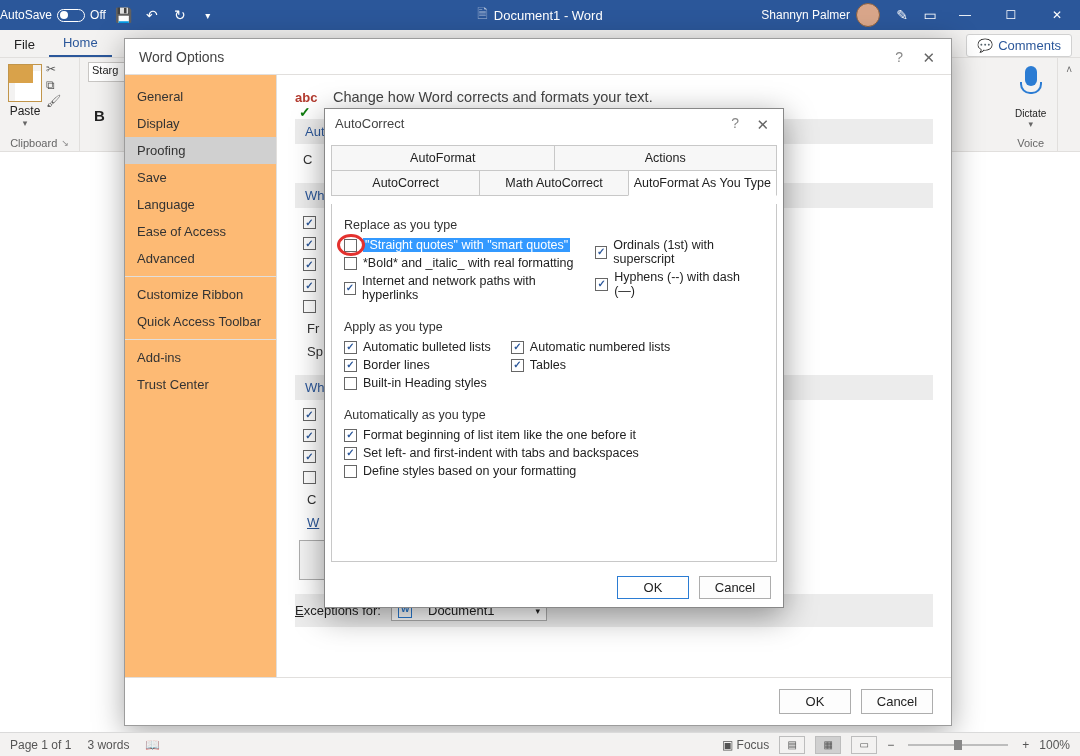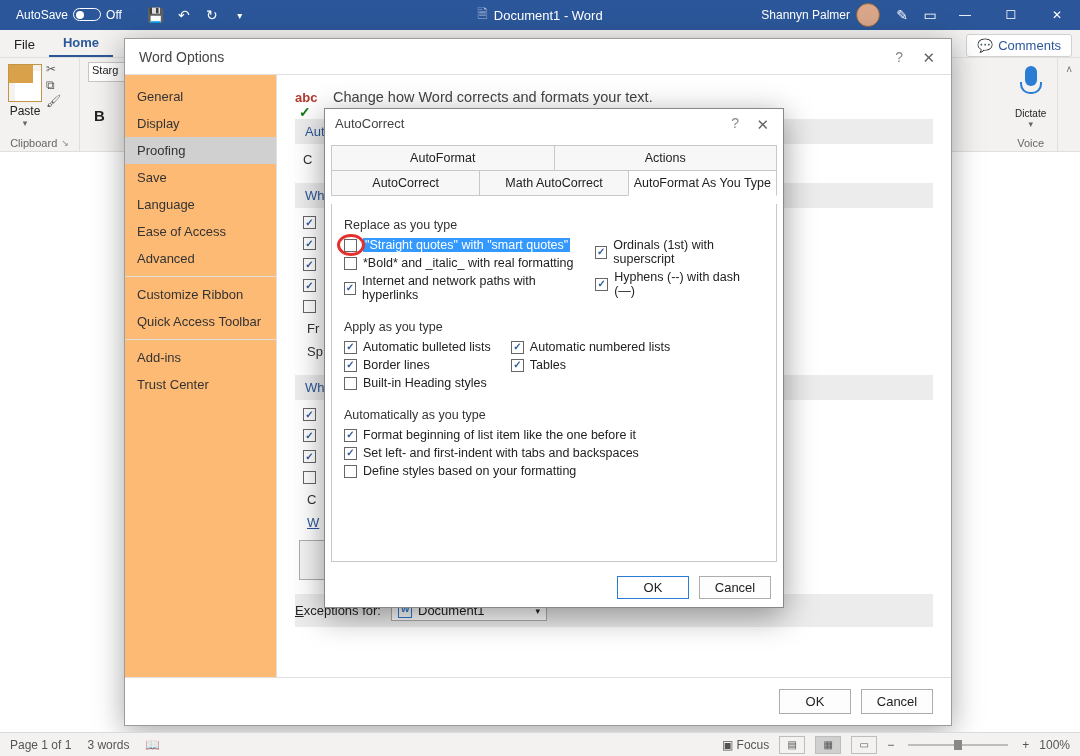--- a/index.html
+++ b/index.html
@@ -1,34 +1,34 @@
 <!DOCTYPE html>
 <html><head>
 <meta charset="utf-8">
 <style>
   * { box-sizing: border-box; margin: 0; padding: 0; font-family: "Segoe UI", sans-serif; }
   body { width: 1080px; height: 756px; background: #fff; overflow: hidden; position: relative; font-size: 13px; color: #222; }
 
   
   .titlebar { height: 30px; background: #2b579a; color: #fff; display: flex; align-items: center; position: relative; font-size: 12px; }
-  .titlebar .autos { display: flex; gap: 5px; padding: 0 16px; }
+  .titlebar .autos { display: flex; align-items: center; gap: 5px; padding: 0 0; }
   .toggle { width: 28px; height: 13px; border: 1px solid #fff; border-radius: 7px; position: relative; }
   .toggle::after { content:""; position:absolute; width:8px; height:8px; border-radius:50%; background:#fff; left:2px; top:1.5px;}
   .tb-icons { display:flex; gap:8px; margin-left:8px; align-items:center;}
   .tb-icon { width:20px; height:20px; display:flex; align-items:center; justify-content:center; color:#fff; font-size:14px;}
   .doc-title { position:absolute; left:50%; transform:translateX(-50%); font-weight:400; font-size:13px; display:flex; align-items:center; gap:6px;}
   .user { position:absolute; right:200px; display:flex; align-items:center; gap:6px; font-size:12px;}
   .avatar { width:24px; height:24px; border-radius:50%; background:#d9a68a; border:1px solid #8a6040; }
   .win-btns { position:absolute; right:0; display:flex;}
   .win-btn { width:46px; height:30px; display:flex; align-items:center; justify-content:center; color:#fff;}
 
   
   .ribbon-tabs { height:28px; background:#f3f2f1; display:flex; align-items:flex-end; border-bottom:1px solid #e1dfdd; }
   .tab { padding:5px 14px; font-size:13px; cursor:pointer;}
-  .tab.active { border-bottom:2.5px solid #2b579a; color:#2b579a; font-weight:700;}
+  .tab.active { border-bottom:2.5px solid #2b579a; color:#2b579a; font-weight:400;}
   .comments-btn { margin-left:auto; margin-right:8px; background:#fff; border:1px solid #d1d1d1; border-radius:3px; padding:3px 10px; color:#2b579a; display:flex; align-items:center; gap:5px; font-size:13px;}
 
   
   .ribbon-body { height:94px; background:#f3f2f1; border-bottom:1px solid #e1dfdd; display:flex; position:relative;}
   .rgroup { border-right:1px solid #e1dfdd; padding:4px 8px 2px 8px; position:relative; display:flex; flex-direction:column; justify-content:space-between;}
   .rgroup-label { font-size:11px; color:#666; text-align:center; display:flex; align-items:center; justify-content:center; gap:4px;}
   .dlauncher { font-size:9px; color:#888;}
   .paste-ico { width:34px; height:38px; background:linear-gradient(#d9a24a,#d9a24a) 0 0/24px 18px no-repeat, linear-gradient(#fff,#fff) 6px 6px/26px 30px no-repeat; border:1px solid #c1954a; position:relative; margin:2px auto;}
   .dictate-ico { width:20px; height:32px; margin:4px auto 0; position:relative;}
   .mic { width:12px; height:20px; background:#2b7cd3; border-radius:6px; margin:0 auto; position:relative;}
@@ -55,21 +55,21 @@
   .wo-head-txt { color:#444; font-size:14.5px;}
   .sect-hd { background:#ececec; padding:5px 10px; font-weight:400; color:#2b579a; font-size:13px; margin-bottom:6px;}
   .cbrow { display:flex; align-items:center; gap:6px; padding:2px 4px; font-size:13px; color:#333;}
   .cb { width:13px; height:13px; border:1px solid #666; display:inline-flex; align-items:center; justify-content:center; font-size:10px;}
   .cb.ck::after { content:"✓"; color:#2b579a; font-weight:bold; margin-top:-1px;}
   .u { text-decoration:underline;}
   .partial-list { margin-left:4px; display:flex; flex-direction:column; gap:4px; }
   .frag { padding:2px 8px; color:#333; font-size:13px;}
   .recheck-btn { border:1px solid #adadad; background:#f3f3f3; padding:4px 14px; font-size:13px; width:132px; margin-left:4px;}
   .exc-row { background:#ececec; padding:6px 0; display:flex; align-items:center; gap:10px; margin-top:14px;}
-  .exc-combo { background:#fff; border:1px solid #adadad; padding:2px 6px; width:156px; display:flex; align-items:center; gap:6px; font-size:13px;}
+  .exc-combo { background:#fff; border:1px solid #adadad; padding:2px 6px; width:156px; display:flex; align-items:center; gap:16px; font-size:13px;}
   .doc-ico { width:14px; height:14px; background:#fff; border:1px solid #2b7cd3; position:relative;}
   .doc-ico::after{content:"W"; color:#2b7cd3; font-size:9px; font-weight:bold; position:absolute; left:2px; top:-1px;}
   .wo-foot { height:48px; display:flex; align-items:center; justify-content:flex-end; gap:10px; padding-right:18px; border-top:1px solid #e1dfdd;}
   .btn { border:1px solid #adadad; background:#fdfdfd; padding:4px 0; width:72px; text-align:center; font-size:13px; cursor:pointer;}
 
   
   .ac-dialog { position:absolute; left:324px; top:108px; width:460px; height:500px; background:#fff; border:1px solid #888; box-shadow:0 8px 30px rgba(0,0,0,.4); display:flex; flex-direction:column;}
   .ac-title { height:28px; display:flex; align-items:center; padding:0 10px; font-size:13px; color:#444; position:relative;}
   .ac-title .wo-close{right:8px; top:5px;}
   .ac-title .wo-help{right:44px; top:6px;}

